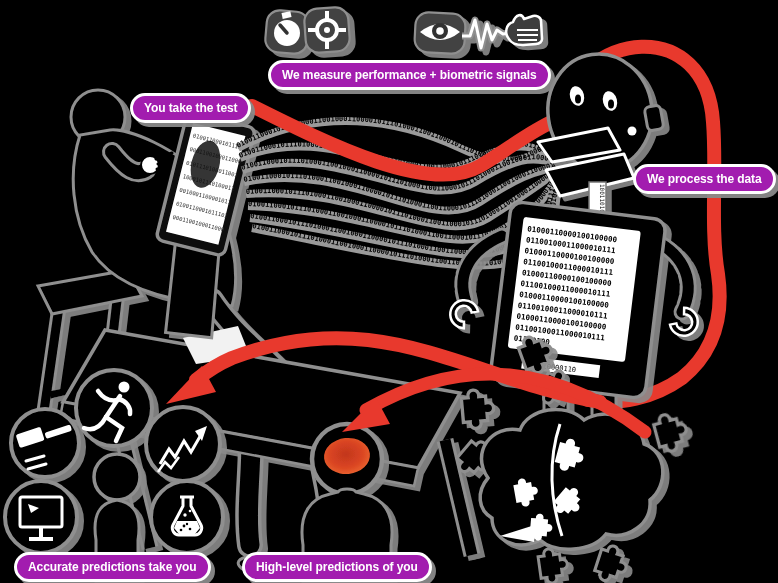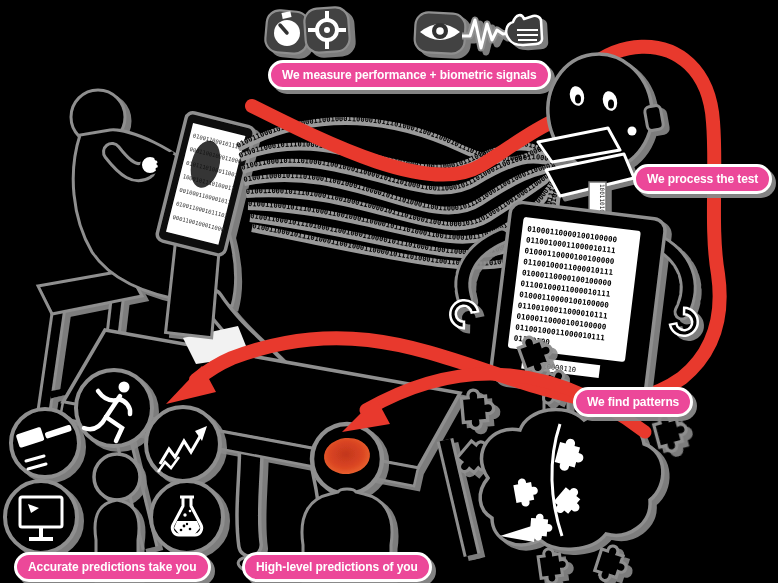--- a/index.html
+++ b/index.html
@@ -1,19 +1,19 @@
 <!DOCTYPE html>
 <html><head>
 <meta charset="utf-8">
 <style>
   html,body{margin:0;padding:0;background:#000;}
   .stage{position:relative;width:778px;height:583px;background:#000;overflow:hidden;
          font-family:"Liberation Sans",sans-serif;}
   .stage svg.scene{position:absolute;left:0;top:0;}
-  .pill{position:absolute;background:#ec4899;color:#fff;border:3px solid #fff;
+  .pill{position:absolute;background:#a21caf;color:#fff;border:3px solid #fff;
         border-radius:999px;font-weight:700;font-size:12px;line-height:1;
         padding:6px 11px;white-space:nowrap;letter-spacing:-0.1px;
         box-shadow:4px 4px 0 rgba(138,138,138,0.95);z-index:5;}
   .pill span{display:block;}
   .mono{font-family:"DejaVu Sans Mono",monospace;}
 </style>
 </head>
 <body>
 
 <div class="stage">
@@ -278,28 +278,28 @@
   </g>
 
   <g stroke="#e8392d" fill="none" stroke-linecap="round">
     <path d="M600,402 C470,380 380,302 232,358 C218,364 206,372 196,380" stroke-width="14"></path>
     <polygon points="166,404 202,366 216,392" fill="#e8392d" stroke="none"></polygon>
     <path d="M645,432 C530,345 432,372 366,410" stroke-width="13"></path>
     <polygon points="342,432 376,398 390,424" fill="#e8392d" stroke="none"></polygon>
   </g>
 </svg>
 
+<div class="pill" style="left:130px;top:93px;">
+  <span>You take the test</span>
+</div>
 <div class="pill" style="left:268px;top:60px;">
   <span>We measure performance + biometric signals</span>
 </div>
 <div class="pill" style="left:633px;top:164px;">
-  <span>We process the test</span>
-</div>
-<div class="pill" style="left:573px;top:387px;">
-  <span>We find patterns</span>
+  <span>We process the data</span>
 </div>
 <div class="pill" style="left:14px;top:552px;">
   <span>Accurate predictions take you</span>
 </div>
 <div class="pill" style="left:242px;top:552px;">
   <span>High-level predictions of you</span>
 </div>
 
 </div>
 

